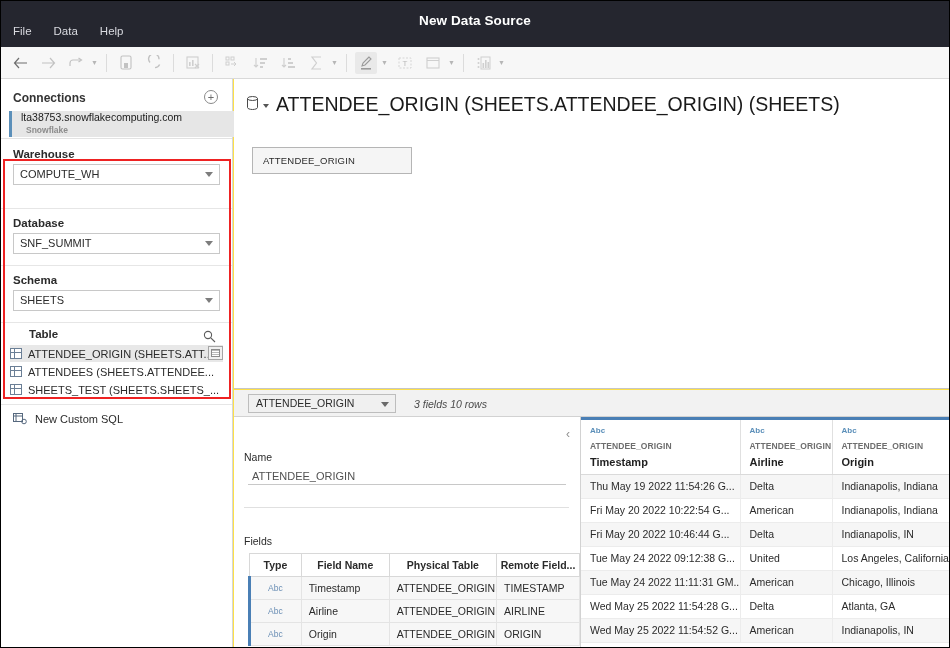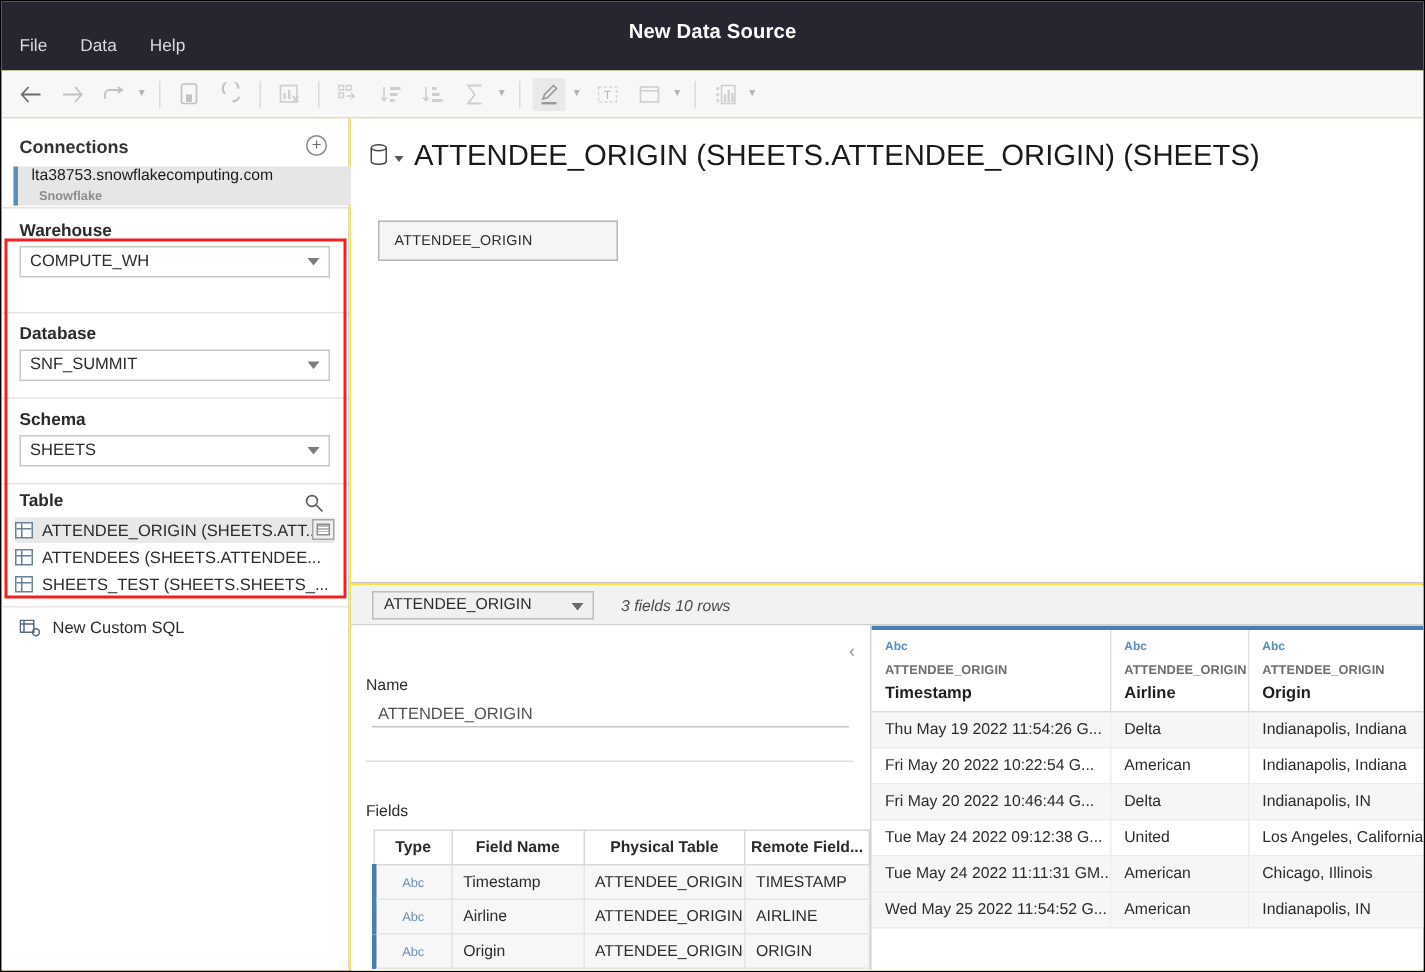--- a/index.html
+++ b/index.html
@@ -484,21 +484,21 @@
     <div class="sectionbox" style="top:187px;height:47px;">
       <div class="sec-label" style="top:8px;">Schema</div>
       <div class="sel" style="top:24px;">
         <span>SHEETS</span>
         <span class="arrow"></span>
       </div>
     </div>
     <div class="divider" style="top:243px;"></div>
 
     <div class="sectionbox" style="top:244px;height:78px;">
-      <div class="sec-label" style="top:5px;">Table</div>
+      <div class="sec-label" style="top:5px;margin-left:16px;">Table</div>
       <div class="search-icon" style="top:6px;">
         <svg width="13" height="13" viewBox="0 0 13 13">
             <circle cx="5" cy="5" r="3.6" fill="none" stroke="#5c5c5c" stroke-width="1.1"></circle>
             <path d="M7.8 7.8L12 12" stroke="#5c5c5c" stroke-width="1.1"></path>
           </svg>
       </div>
 
       <div class="tbl-row selected" style="top:22px;">
         <span class="grid-glyph"></span>
         <span>ATTENDEE_ORIGIN (SHEETS.ATT...</span>
@@ -638,20 +638,25 @@
           <tr class="even">
             <td>Tue May 24 2022 09:12:38 G...</td>
             <td>United</td>
             <td>Los Angeles, California</td>
           </tr>
           <tr class="odd">
             <td>Tue May 24 2022 11:11:31 GM...</td>
             <td>American</td>
             <td>Chicago, Illinois</td>
           </tr>
+          <tr class="even">
+            <td>Wed May 25 2022 11:54:28 G...</td>
+            <td>Delta</td>
+            <td>Atlanta, GA</td>
+          </tr>
           <tr class="odd">
             <td>Wed May 25 2022 11:54:52 G...</td>
             <td>American</td>
             <td>Indianapolis, IN</td>
           </tr>
         </tbody>
       </table>
       <div class="vscroll"></div>
     </div>
   </div>

